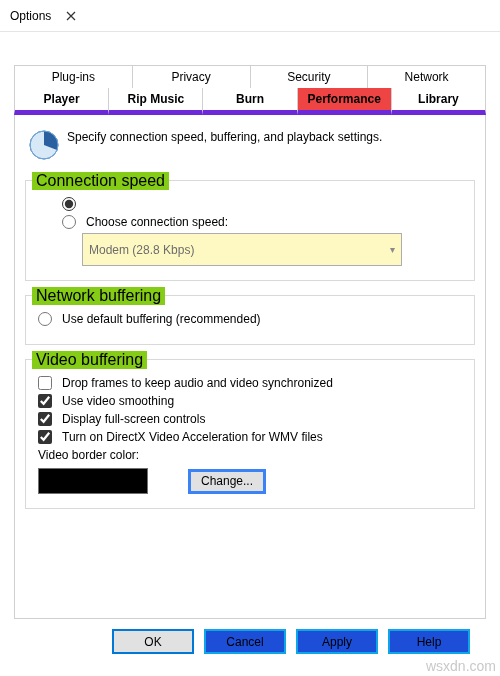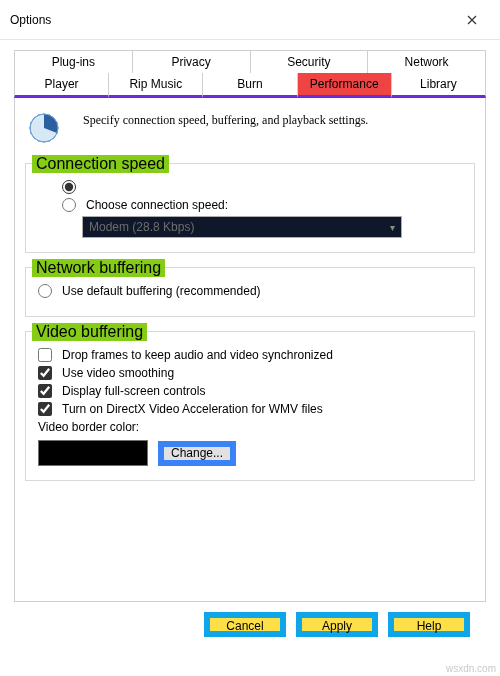--- a/index.html
+++ b/index.html
@@ -7,77 +7,76 @@
     margin: 0;
     font-family: "Segoe UI", Tahoma, sans-serif;
     font-size: 12px;
     background: #fff;
     color: #000;
     width: 500px;
     height: 676px;
     overflow: hidden;
   }
   .titlebar {
-    height: 40px;
+    height: 32px;
     display: flex;
     align-items: center;
-    justify-content: space-between;
     padding: 0 8px 0 10px;
     border-bottom: 1px solid #e5e5e5;
   }
   .titlebar .title { font-size: 12px; }
   .titlebar .close {
     width: 40px; height: 28px;
     display: flex; align-items: center; justify-content: center;
     font-size: 15px; color: #333;
   }
 
   .content {
     padding: 10px 14px 10px 14px;
   }
 
   
   .tabs { position: relative; }
-  .tab-row { display:flex; }
+  .tab-row { display:flex;margin-top:23px; }
   .tab-row .tab {
     flex: 1;
     text-align: center;
     padding: 4px 6px;
     border: 1px solid #cfcfcf;
     border-bottom: none;
     background: #fff;
     font-size: 12px;
     position: relative;
   }
   .tab-row.row1 .tab { border-bottom: 1px solid #cfcfcf; }
   .tab-row.row2 { margin-top:-1px; }
   .tab-row.row2 .tab {
     border-top:1px solid #cfcfcf;
-    border-bottom:3px solid #6d28d9;
+    border-bottom:5px solid #6d28d9;
+    font-weight:bold;
   }
   .tab.active {
     border-bottom: 1px solid #fff;
     z-index: 2;
     background:#ef4444;
   }
   .tab + .tab { border-left: none; }
   .tab-row + .tab-row .tab { border-top: none; }
   .tab-panel {
     border: 1px solid #cfcfcf;
     border-top: none;
     padding: 10px 10px 16px 10px;
     margin-top:-1px;
     min-height: 505px;
   }
 
   
   .panel-head {
-    display:flex; gap:22px; align-items:flex-start;
+    display:flex; gap:6px; align-items:flex-start;
     padding: 4px 2px 12px 2px;
-    font-family: Liberation Serif, serif;
   }
   .panel-head .icon {
     width: 34px; height: 34px;
     flex-shrink:0;
   }
   .panel-head .desc { padding-top:2px; }
 
   
   .group {
     border: 1px solid #d9d9d9;
@@ -97,23 +96,23 @@
     margin: 4px 0;
   }
   .radio-row label, .check-row label { cursor: default; }
   .radio-row input[type=radio], .check-row input[type=checkbox]{
     width:14px; height:14px; margin:0 4px 0 0;
     accent-color:#333;
   }
   .indent { padding-left: 24px; }
   .combo {
     width: 320px;
-    height: 22px;
+    height: 33px;
     border: 1px solid #adadad;
-    background:#0f172a;
+    background:#fef9c3;
     color:#6d6d6d;
     display:flex; align-items:center; justify-content:space-between;
     padding: 0 6px;
     margin-top:4px;
   }
   .combo .chev { font-size:10px; color:#8a8a8a;}
   .numbox {
     width: 46px; height:22px;
     border:1px solid #7a7a7a;
     text-align:center;
@@ -122,45 +121,45 @@
   }
   .swatch {
     width:110px; height:26px;
     background:#000;
     border:1px solid #707070;
     display:inline-block;
     vertical-align:middle;
   }
   .btn {
     min-width: 78px; height:25px;
-    border:6px solid #3b82f6;
+    border:3px solid #3b82f6;
     background:#e1e1e1;
     font-family:inherit; font-size:12px;
     padding: 0 0;
-    display:inline-flex; align-items:center; justify-content:center;
+    display:inline-flex; align-items:center; justify-content:center;margin-left:30px;
   }
 
   
   .button-bar {
     display:flex; gap:10px; justify-content:flex-end;
     padding: 10px 16px 0 0;
   }
   .mainbtn {
     width: 82px; height: 25px;
-    border:6px solid #0ea5e9;
-    background:#fde047;
+    border:2px solid #0ea5e9;
+    background:#1d4ed8;
     font-family:inherit; font-size:12px;
   }
   .mainbtn.primary {
     border:2px solid #0078d7;
     background:#e1e1e1;
   }
   .watermark {
     position:absolute; right:4px; bottom:2px;
-    font-size:10px; color:#c9c9c9;
+    font-size:14px; color:#c9c9c9;
     pointer-events:none;
   }
 </style>
 </head>
 <body>
 
 <div class="titlebar">
   <span class="title">Options</span>
   <div class="close">
     <span>
@@ -247,19 +246,20 @@
         <div style="margin-top:6px; display:flex; align-items:center; gap:10px;">
           <span class="swatch" style="background:#000000;border:1px solid #707070;"></span>
           <button class="btn">Change...</button>
         </div>
       </div>
 
     </div>
   </div>
 
   <div class="button-bar">
+    <button class="mainbtn primary">OK</button>
     <button class="mainbtn">Cancel</button>
     <button class="mainbtn">Apply</button>
     <button class="mainbtn">Help</button>
   </div>
 </div>
 
 <div class="watermark">wsxdn.com</div>
 
 </body></html>

